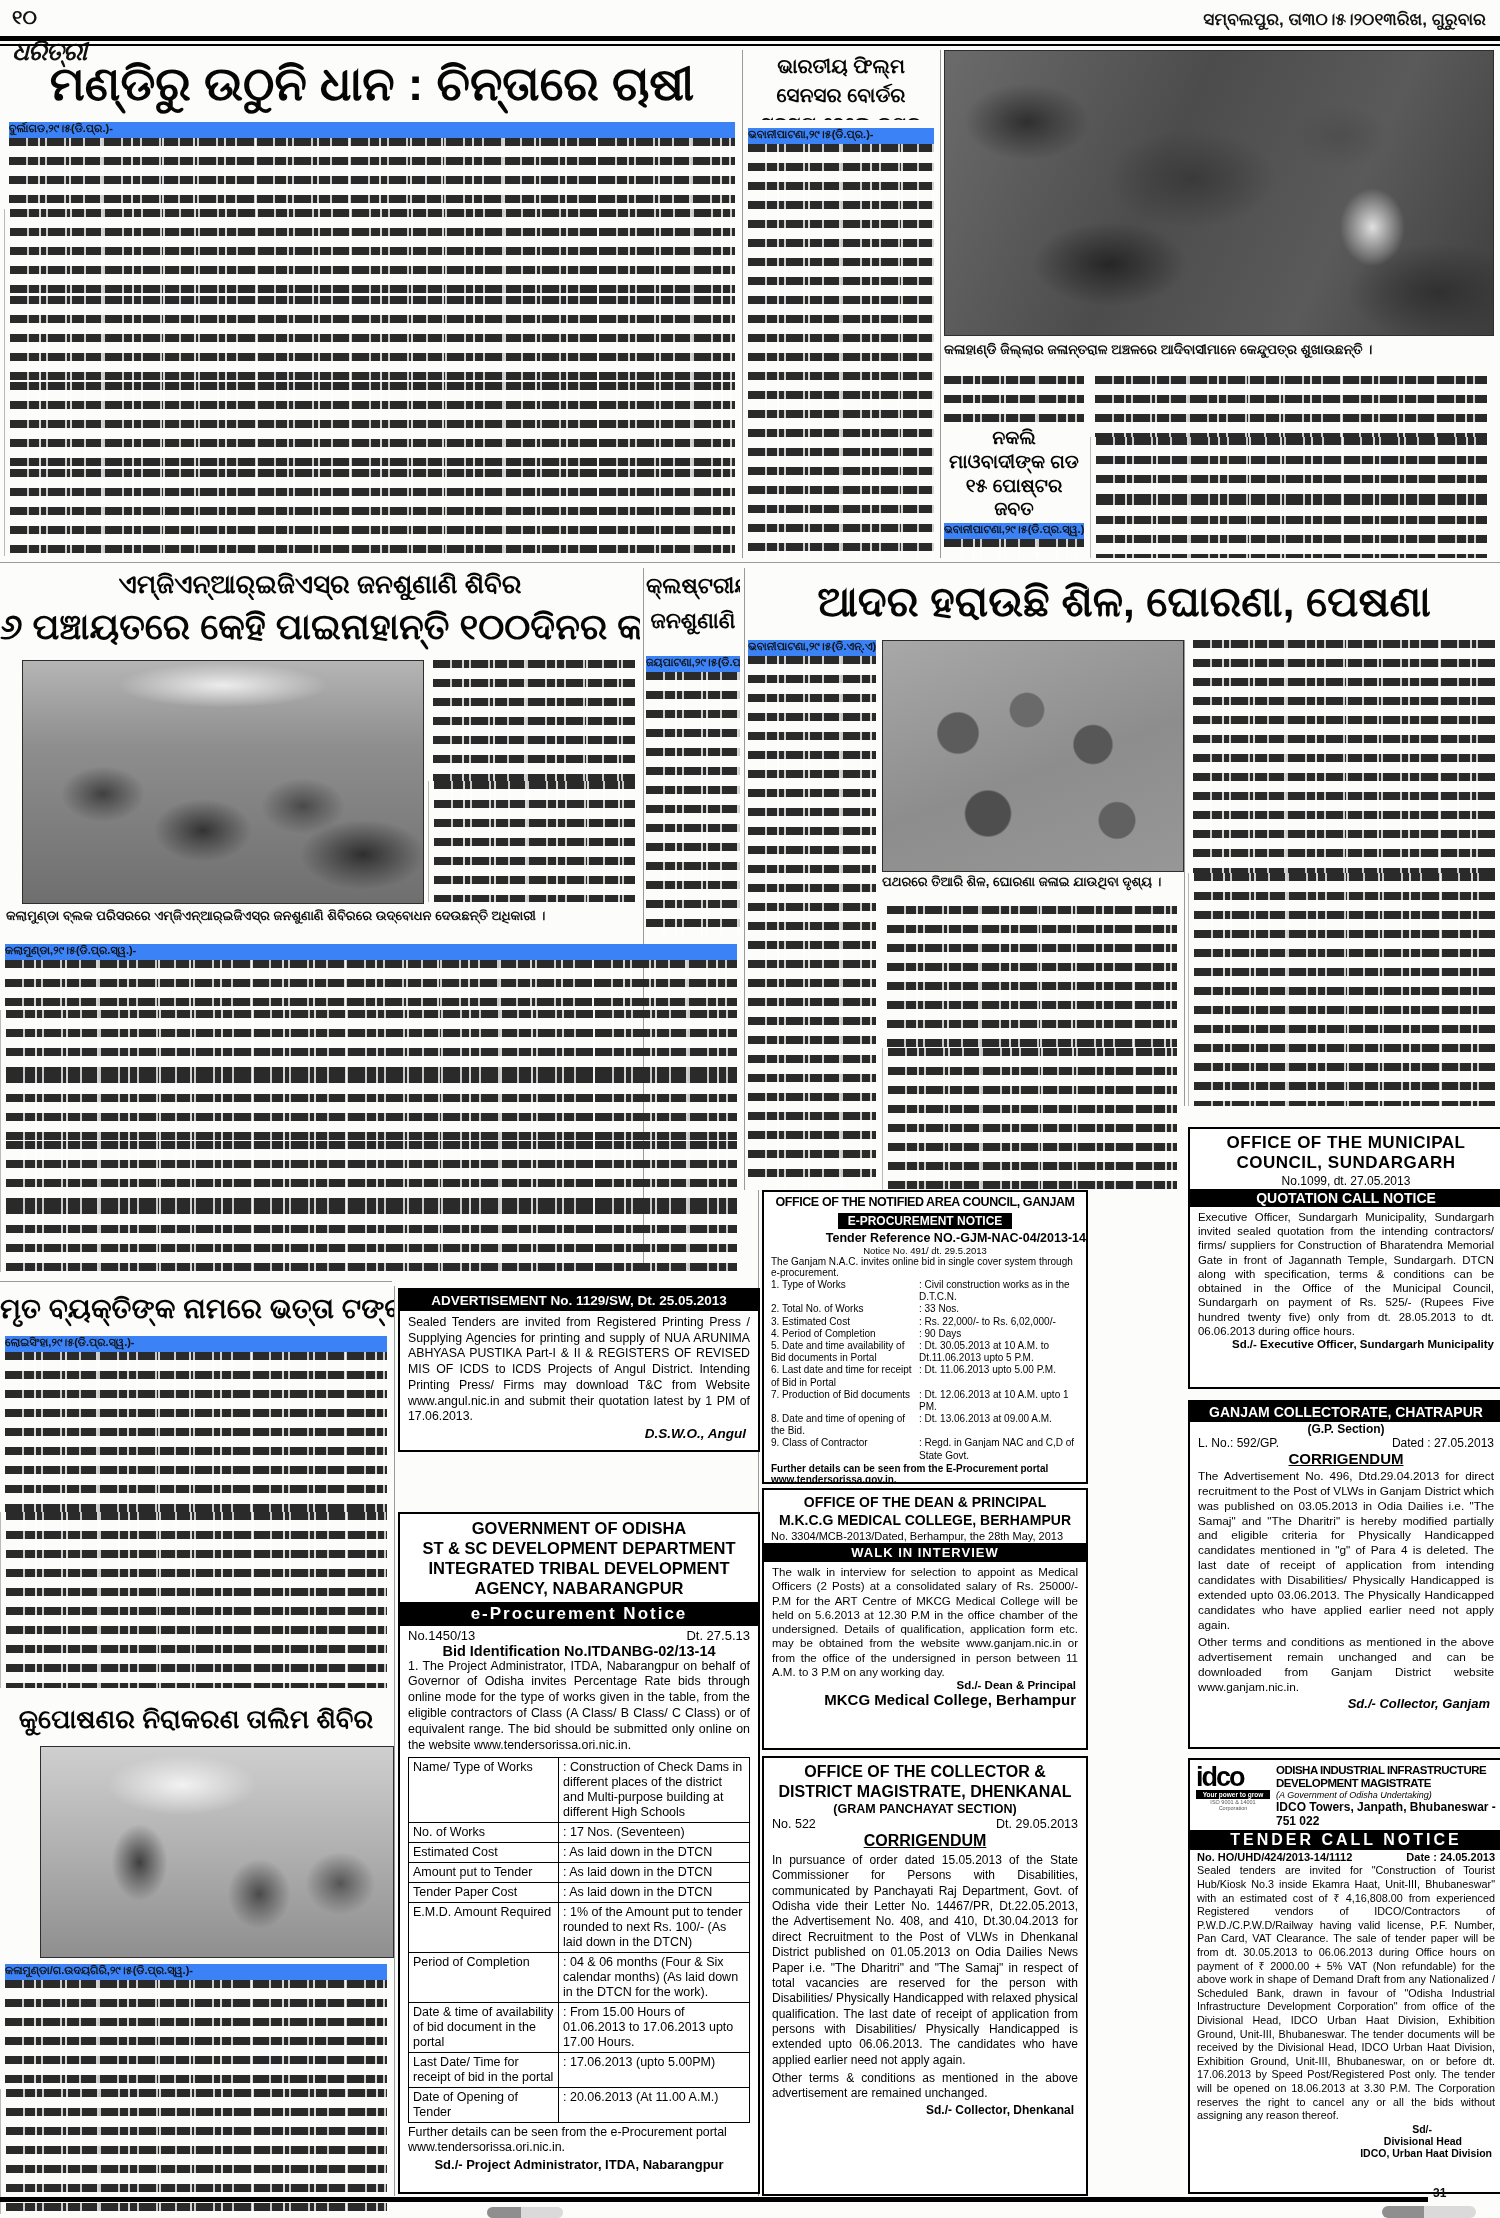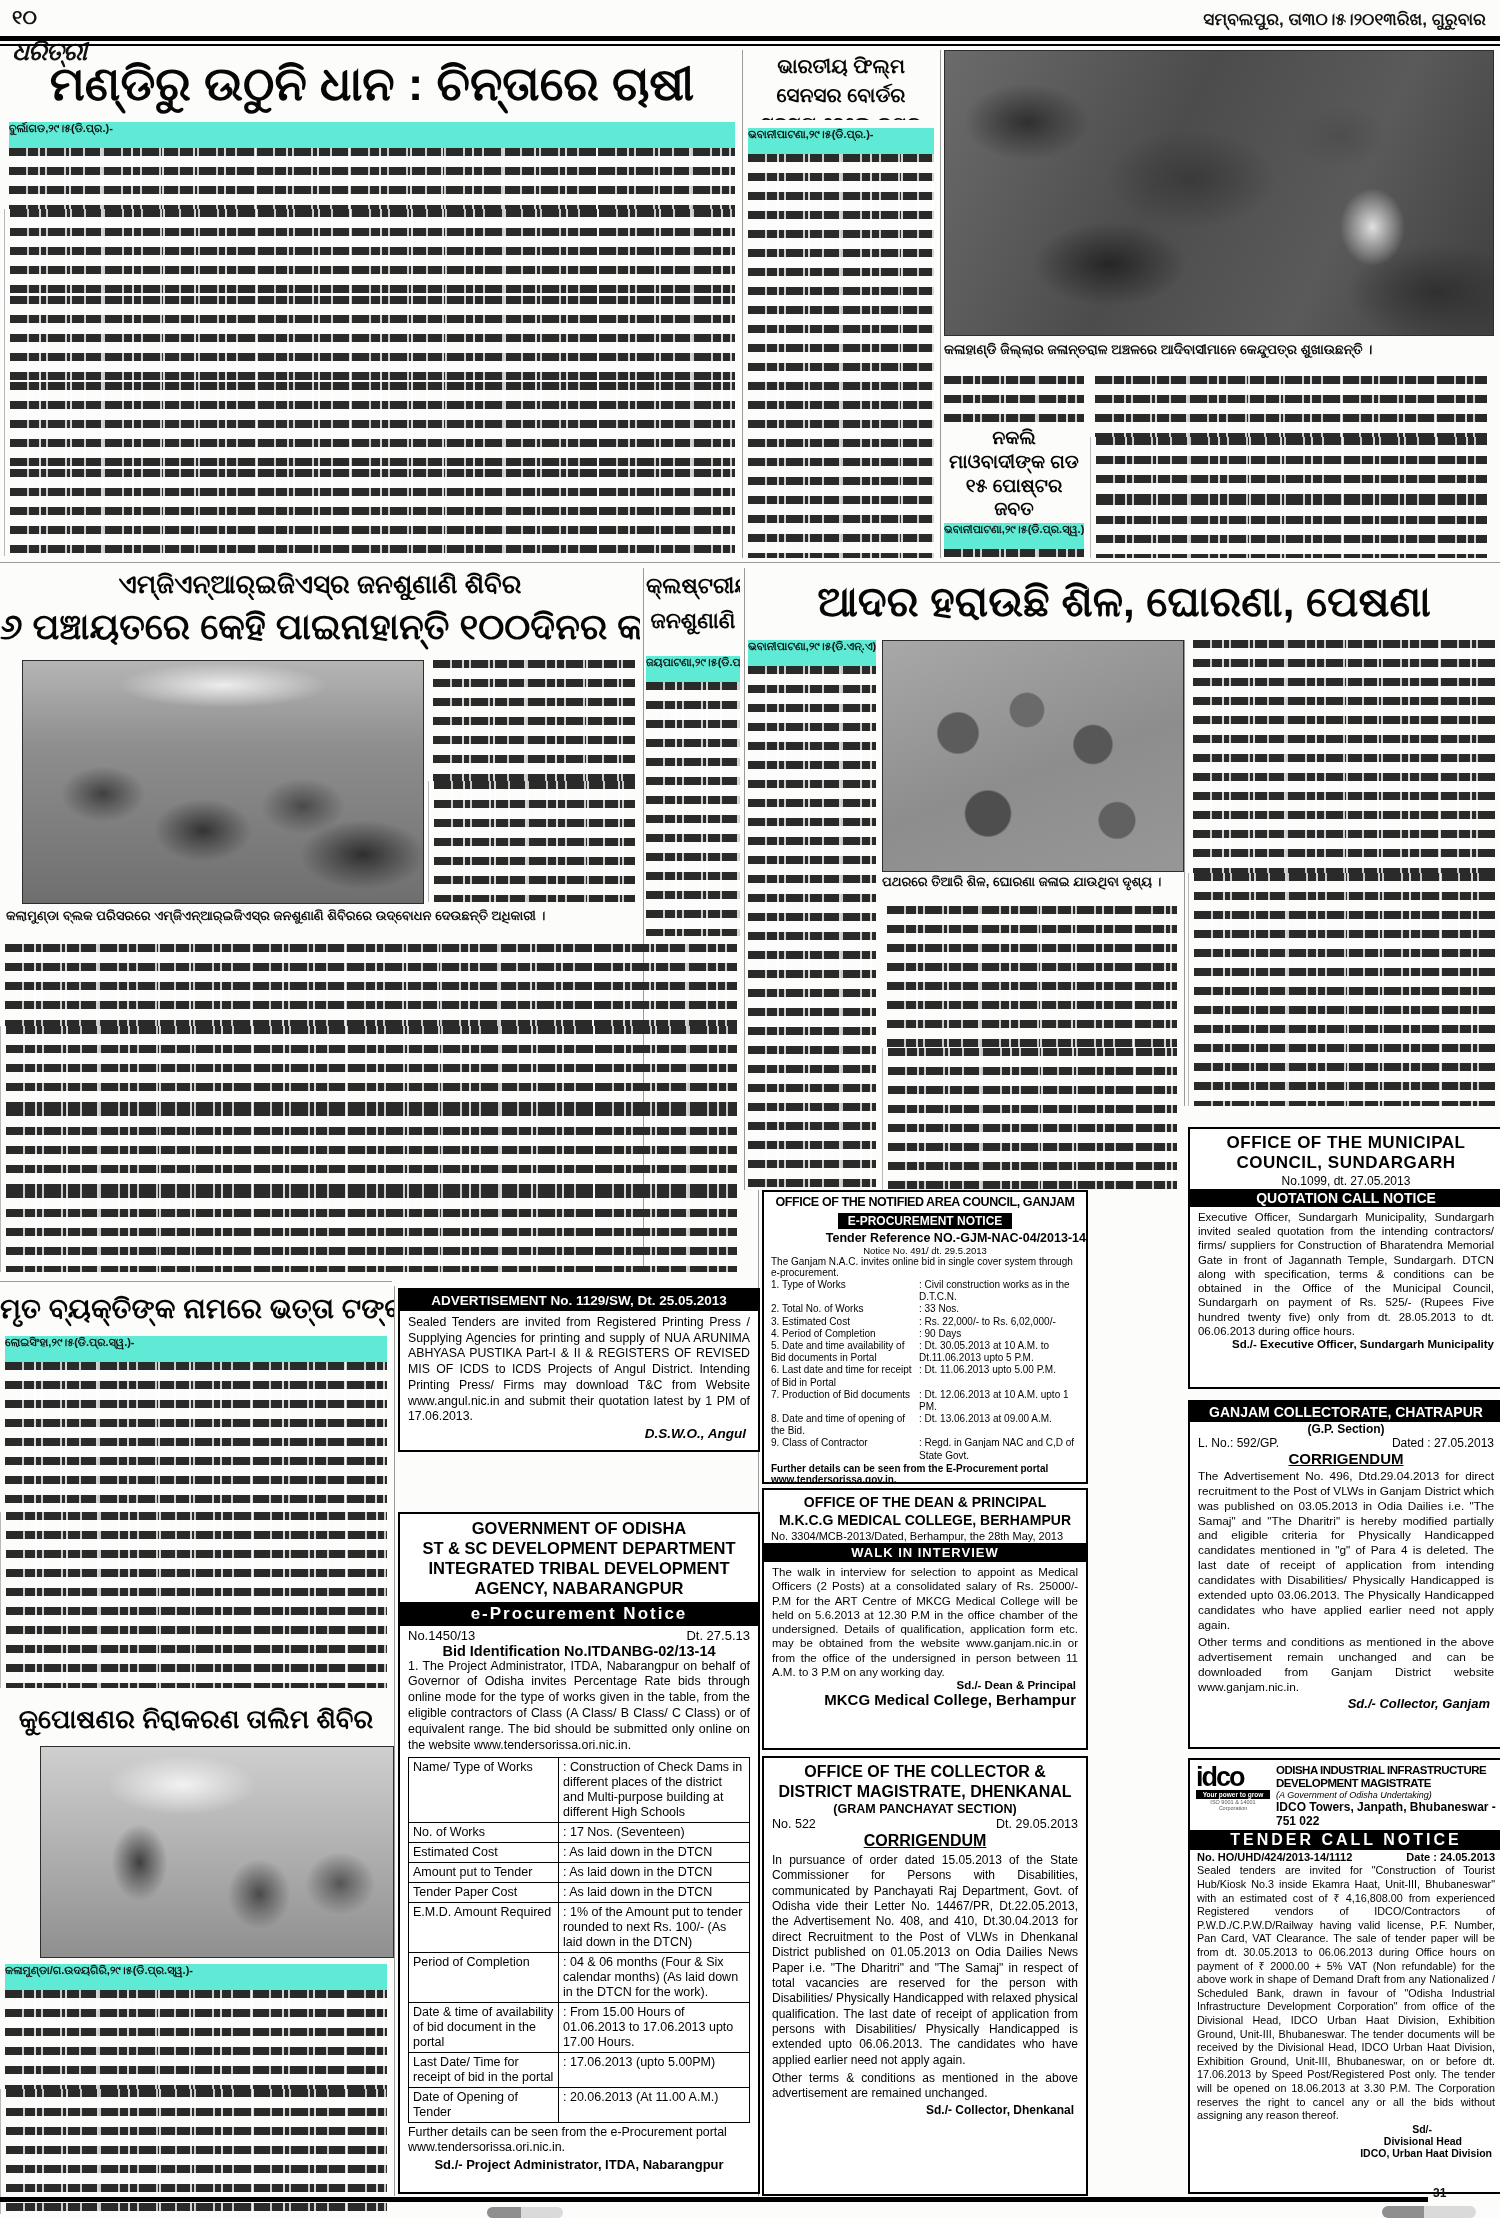--- a/index.html
+++ b/index.html
@@ -12,21 +12,21 @@
   
   .cols{display:flex;align-items:stretch;}
   .col{flex:1;display:flex;flex-direction:column;padding:0 5px;border-left:1px solid #b9b9b9;min-width:0;}
   .col:first-child{border-left:none;}
   .tx{flex:1;
       background:
         repeating-linear-gradient(90deg, transparent 0 17px, rgba(255,255,255,.75) 17px 19px),
         repeating-linear-gradient(90deg, transparent 0 29px, rgba(255,255,255,.8) 29px 31px),
         repeating-linear-gradient(180deg, #2a2a2a 0 8px, transparent 8px 19px);}
   .txblock{display:flex;flex-direction:column;}
-  .dl{font-size:11px;font-weight:bold;line-height:1.25;padding-bottom:12px;background:#5eead4;
+  .dl{font-size:11px;font-weight:bold;line-height:1.25;padding-bottom:2px;background:#3b82f6;
       overflow:hidden;white-space:nowrap;}
   .cap{font-size:13px;font-weight:bold;line-height:1.3;overflow:hidden;color:#0a0a0a;}
   .vrule{background:#9a9a9a;width:1px;}
   .hrule{background:#9a9a9a;height:1px;}
   
   .photo{border:1px solid #2e2e2e;}
   .ph-kendu{background:
       radial-gradient(ellipse 90px 55px at 15% 25%, #2f2f2f 0%, transparent 70%),
       radial-gradient(ellipse 120px 70px at 45% 45%, #3a3a3a 0%, transparent 70%),
       radial-gradient(ellipse 70px 45px at 72% 30%, #4e4e4e 0%, transparent 70%),
@@ -158,20 +158,24 @@
     <div class="col">
         <div class="tx"></div>
       </div>
     <div class="col">
         <div class="tx"></div>
       </div>
   </div>
   <div class="abs cap" style="left:6px;top:908px;width:578px;height:32px;">କଲାମୁଣ୍ଡା ବ୍ଲକ ପରିସରରେ ଏମ୍‌ଜିଏନ୍‌ଆର୍‌ଇଜିଏସ୍‌ର ଜନଶୁଣାଣି ଶିବିରରେ ଉଦ୍‌ବୋଧନ ଦେଉଛନ୍ତି ଅଧିକାରୀ ।</div>
   <div class="abs cols" style="left:0;top:944px;width:742px;height:328px;">
     <div class="col">
+      <div class="dl">କଲାମୁଣ୍ଡା,୨୯।୫(ଡି.ପ୍ର.ସ୍ୱ.)-</div>
+      <div class="tx"></div>
+    </div>
+    <div class="col">
         <div class="tx"></div>
       </div>
     <div class="col">
         <div class="tx"></div>
       </div>
     <div class="col">
         <div class="tx"></div>
       </div>
     <div class="col">
         <div class="tx"></div>

